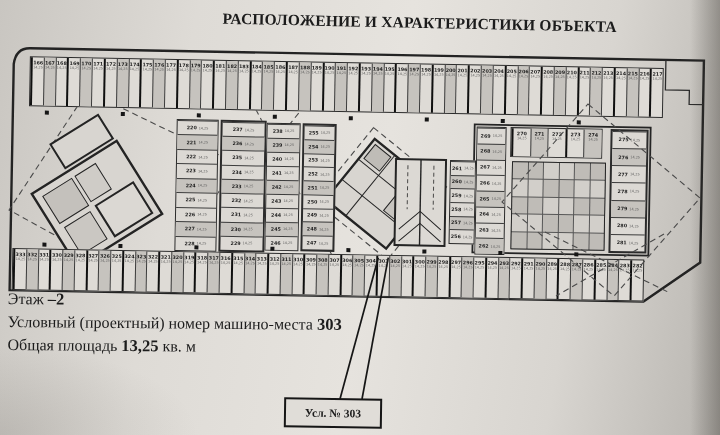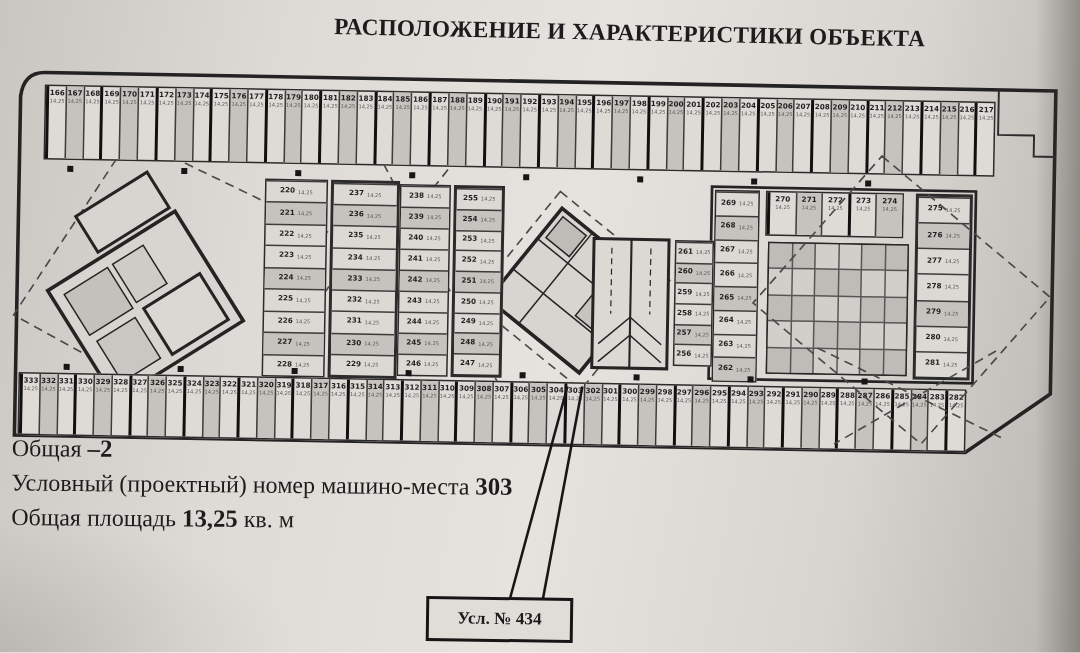--- a/index.html
+++ b/index.html
@@ -829,27 +829,27 @@
     <div class="colmark" style="left: 350px; top: 202px;"></div>
     <div class="colmark" style="left: 426px; top: 70px;"></div>
     <div class="colmark" style="left: 426px; top: 202px;"></div>
     <div class="colmark" style="left: 502px; top: 70px;"></div>
     <div class="colmark" style="left: 502px; top: 202px;"></div>
     <div class="colmark" style="left: 578px; top: 70px;"></div>
     <div class="colmark" style="left: 578px; top: 202px;"></div>
   </div>
 
 <div class="info">
-  <div><span>Общая</span> <b>–2</b></div>
+  <div><span>Этаж</span> <b>–2</b></div>
   <div><span>Условный (проектный) номер машино-места</span> <b>303</b></div>
   <div><span>Общая площадь</span> <b>13,25</b> <span>кв. м</span></div>
 </div>
 
 <div class="callout-box">
-  <span>Усл. № 434</span>
+  <span>Усл. № 303</span>
 </div>
 
 <svg class="overlay" width="720" height="435">
   <g stroke="#4a4a4a" stroke-width="1.1" fill="none" stroke-dasharray="6 4">
     <polygon points="588,104 700,198 614,296 502,202"></polygon>
     <line x1="545" y1="232" x2="668" y2="292"></line>
     <line x1="664" y1="234" x2="556" y2="296"></line>
   </g>
   <line id="lead1" x1="340" y1="399" x2="378.27587890625" y2="257.6729431152344" stroke="#161616" stroke-width="1.7"></line>
   <line id="lead2" x1="362" y1="399" x2="388.27587890625" y2="257.6729431152344" stroke="#161616" stroke-width="1.7"></line>

